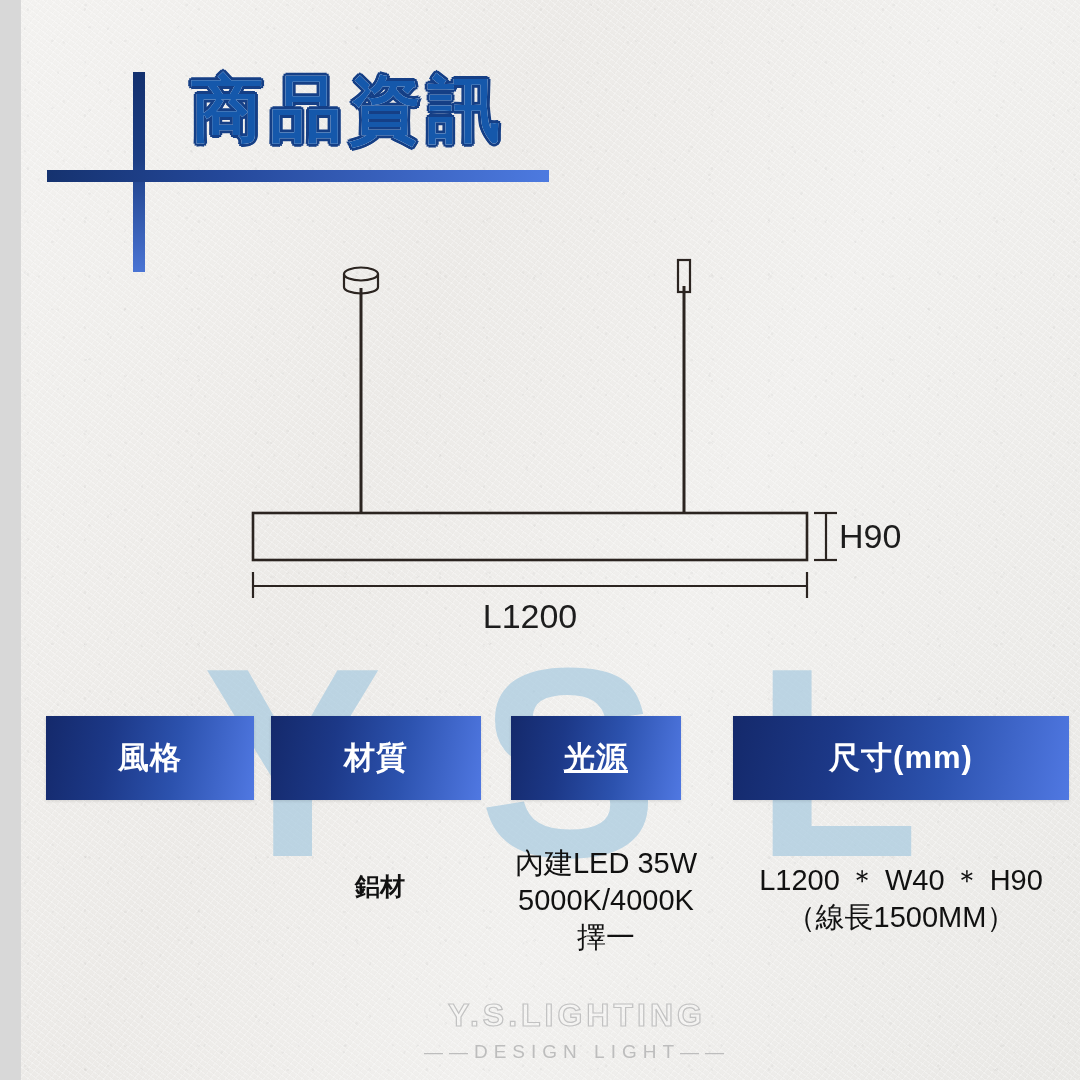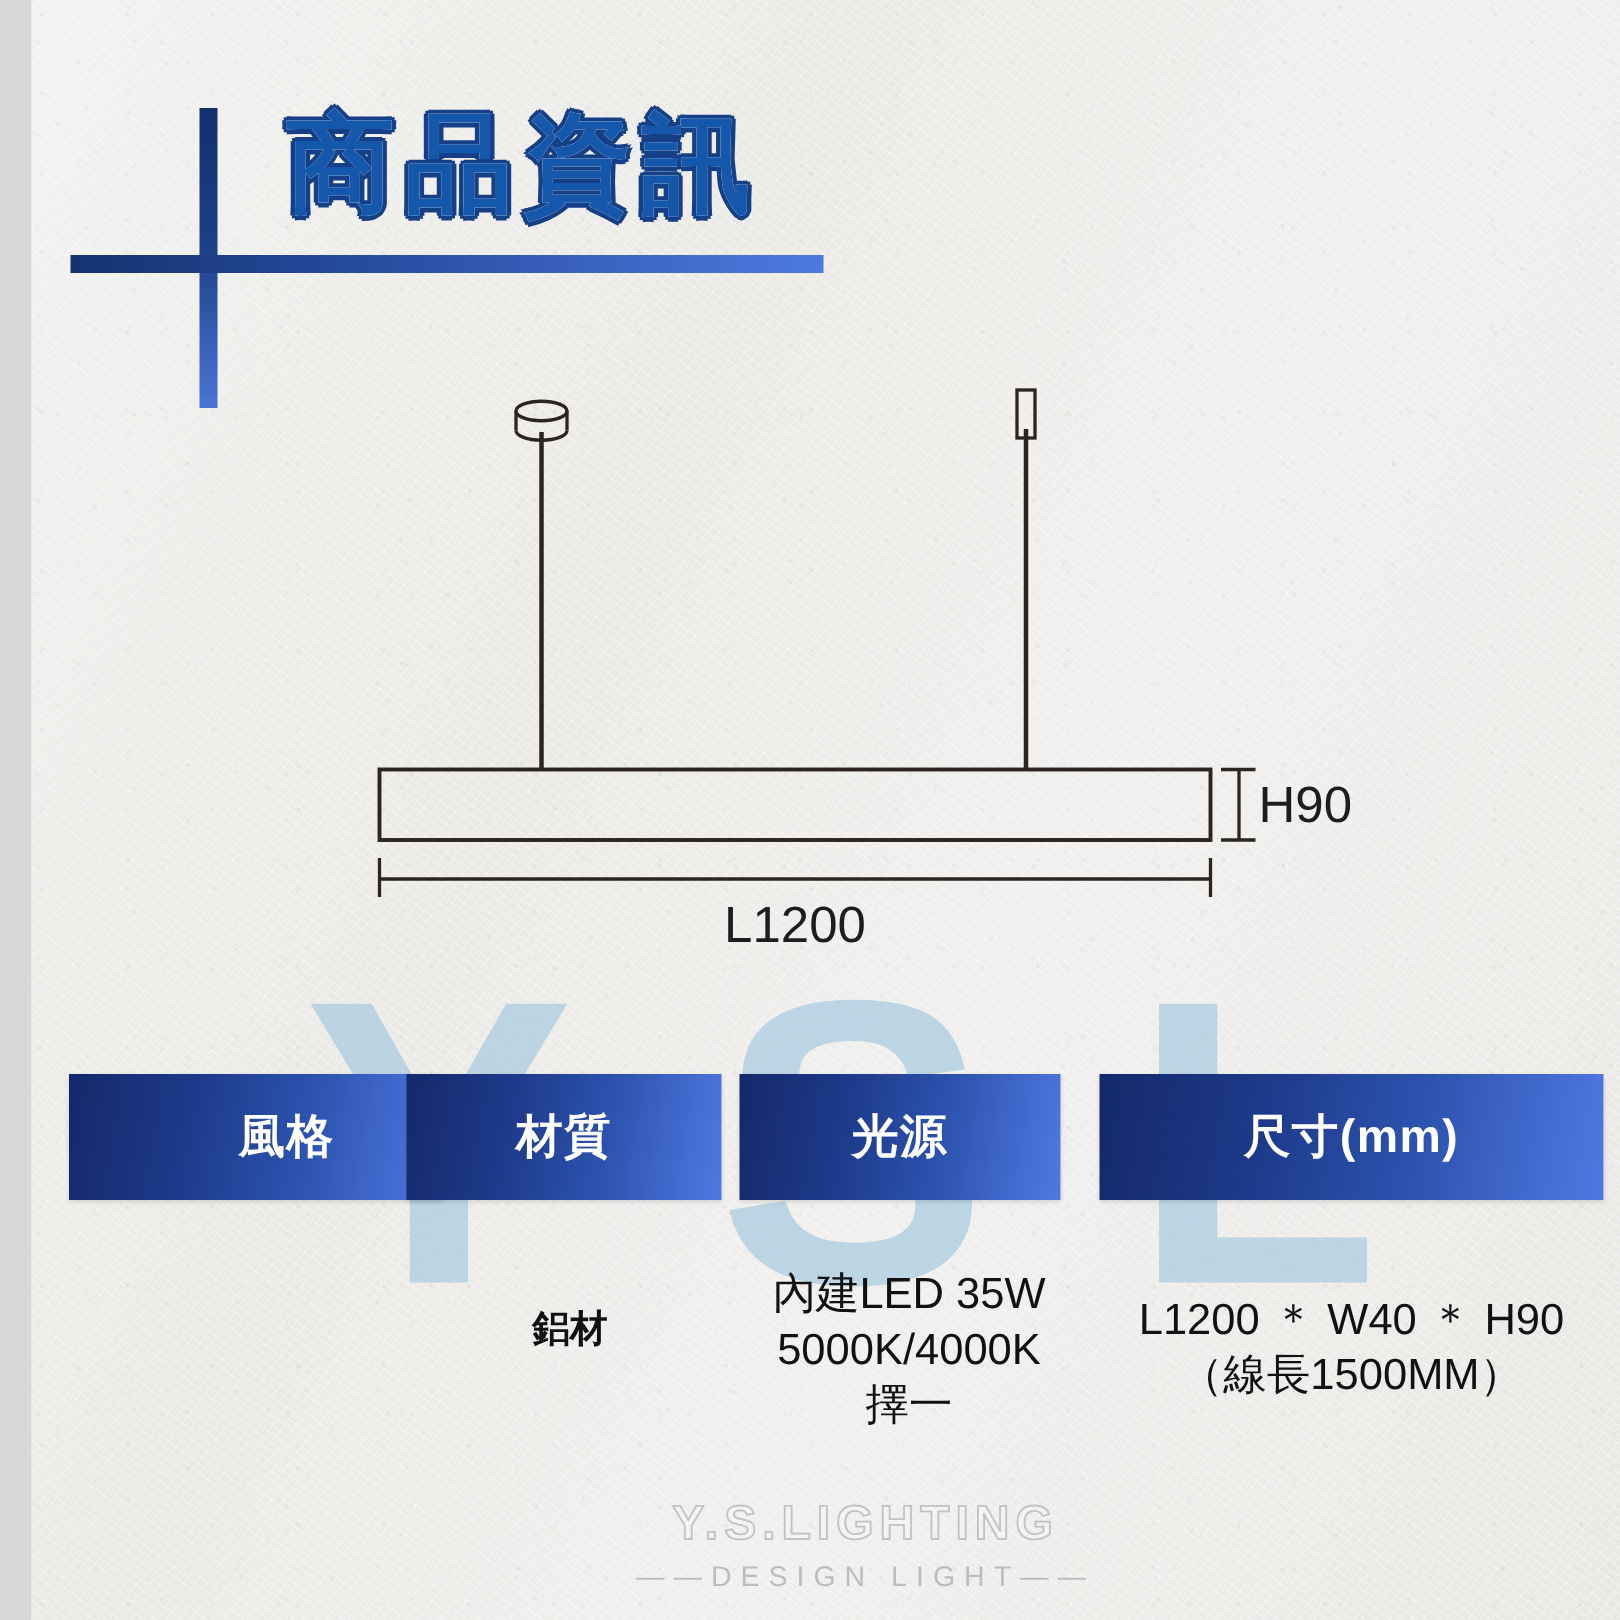--- a/index.html
+++ b/index.html
@@ -106,23 +106,23 @@
     background: linear-gradient(100deg, #14296b 0%, #1c3887 30%, #2c52ae 62%, #5078e2 100%);
     color: #ffffff;
     display: flex;
     align-items: center;
     justify-content: center;
     font-size: 31px;
     font-weight: bold;
     letter-spacing: 1px;
     box-shadow: 0 1px 3px rgba(0,0,0,.12);
   }
-  .spec-head.h1 { left: 25px;  width: 208px; padding-left: 41px; }
+  .spec-head.h1 { left: 25px;  width: 208px; }
   .spec-head.h2 { left: 250px; width: 210px; }
-  .spec-head.h3 { left: 472px; width: 214px; }
+  .spec-head.h3 { left: 490px; width: 170px; text-decoration: underline; }
   .spec-head.h4 { left: 712px; width: 336px; }
 
   .spec-body {
     position: absolute;
     top: 852px;
     text-align: center;
     color: #111111;
     line-height: 1.28;
   }
   .spec-body.b1 { left: 25px;  width: 208px; font-size: 31px; font-weight: bold; top: 870px; }

